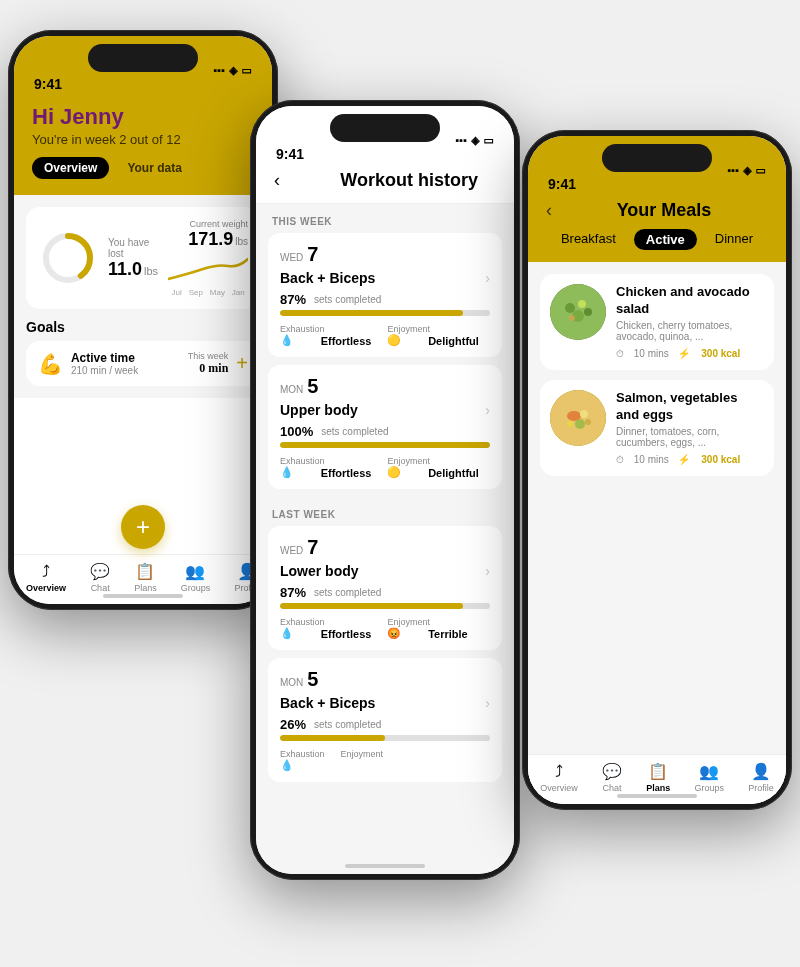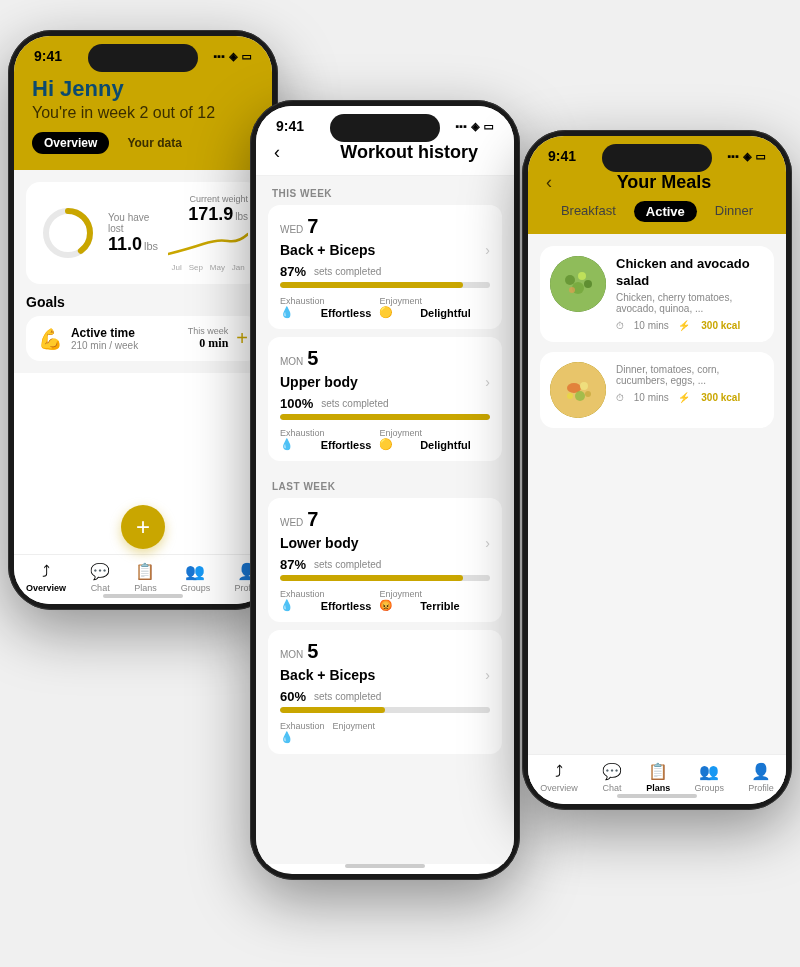--- a/index.html
+++ b/index.html
@@ -40,21 +40,21 @@
 
     
     .status-bar {
       display: flex;
       justify-content: space-between;
       align-items: center;
       padding: 12px 20px 4px;
       font-size: 12px;
       font-weight: 600;
     }
-    .status-bar .time { font-size: 14px; font-weight: 700; }
+    .status-bar .time { font-size: 14px; font-weight: 700; margin-top: 28px; }
     .status-icons { display: flex; align-items: center; gap: 4px; font-size: 11px; }
 
     
     .phone-left {
       left: 8px;
       top: 30px;
       width: 270px;
       height: 580px;
     }
     .phone-left .phone-inner {
@@ -64,24 +64,24 @@
 
     .phone-left .status-bar { background: #c9a600; color: #000; }
 
     .overview-header {
       background: #c9a600;
       padding: 8px 18px 16px;
     }
     .overview-header h1 {
       font-size: 22px;
       font-weight: 800;
-      color: #0c4a6e;
+      color: #701a75;
     }
     .overview-header .subtitle {
-      font-size: 16px;
+      font-size: 13px;
       color: #3a2e00;
       margin-top: 2px;
     }
     .tab-row {
       display: flex;
       gap: 6px;
       margin-top: 10px;
     }
     .tab-pill {
       padding: 4px 12px;
@@ -257,21 +257,21 @@
       margin-top: 3px;
       overflow: hidden;
     }
     .progress-bar-fill {
       height: 100%;
       background: #c9a600;
       border-radius: 3px;
     }
     .workout-stats {
       display: flex;
-      gap: 8px;
+      gap: 16px;
       margin-top: 8px;
     }
     .stat-item { }
     .stat-label { font-size: 9px; color: #888; }
     .stat-value { font-size: 11px; font-weight: 600; padding-left: 25px; }
     .stat-icon { font-size: 11px; }
 
     
     .phone-right {
       right: 8px;
@@ -290,21 +290,21 @@
       background: #c9a600;
       padding: 4px 18px 12px;
     }
     .meals-title { font-size: 18px; font-weight: 700; text-align: center; color: #000; }
     .meal-tabs {
       display: flex;
       justify-content: center;
       gap: 10px;
       margin-top: 8px;
     }
-    .meal-tab { font-size: 13px; color: #404040; cursor: pointer; padding: 2px 8px; }
+    .meal-tab { font-size: 13px; color: #000000; cursor: pointer; padding: 2px 8px; }
     .meal-tab.active {
       background: #000;
       color: #fff;
       border-radius: 14px;
       padding: 3px 12px;
       font-weight: 600;
     }
 
     .meals-body {
       background: #f5f5f5;
@@ -604,21 +604,21 @@
       <div class="workout-entry">
         <div class="workout-day-row">
           <span class="workout-day-abbr">MON</span>
           <span class="workout-day-num">5</span>
         </div>
         <div class="workout-name-row">
           <span class="workout-name">Back + Biceps</span>
           <span class="workout-chevron">›</span>
         </div>
         <div class="progress-row">
-          <span class="pct">60%</span>
+          <span class="pct">26%</span>
           <span class="sets-label">sets completed</span>
         </div>
         <div class="progress-bar-bg">
           <div class="progress-bar-fill" style="width:50%"></div>
         </div>
         <div class="workout-stats">
           <div class="stat-item">
             <div class="stat-label">Exhaustion</div>
             <div style="display:flex;align-items:center;gap:2px;">
               <span class="stat-icon">💧</span>
@@ -690,20 +690,21 @@
           <svg width="56" height="56" viewBox="0 0 56 56">
             <circle cx="28" cy="28" r="28" fill="#e8c56a"></circle>
             <ellipse cx="24" cy="26" rx="7" ry="5" fill="#e07030" opacity="0.8"></ellipse>
             <circle cx="34" cy="24" r="4" fill="#f0e080" opacity="0.9"></circle>
             <circle cx="30" cy="34" r="5" fill="#88b840" opacity="0.7"></circle>
             <circle cx="20" cy="34" r="3" fill="#e8d840" opacity="0.8"></circle>
             <circle cx="38" cy="32" r="3" fill="#c0a030" opacity="0.6"></circle>
           </svg>
         </div>
         <div class="meal-info">
+          <div class="meal-name">Salmon, vegetables and eggs</div>
           <div class="meal-desc">Dinner, tomatoes, corn, cucumbers, eggs, ...</div>
           <div class="meal-meta">
             <span class="meal-time">⏱</span>
             <span class="meal-time">10 mins</span>
             <span style="color:#c9a600;font-size:10px;">⚡</span>
             <span class="meal-cal">300 kcal</span>
           </div>
         </div>
       </div>
 

